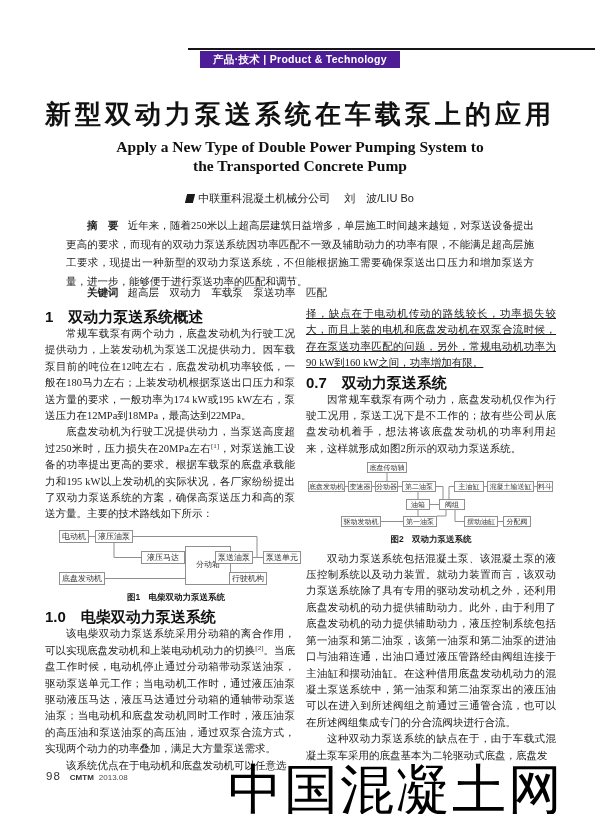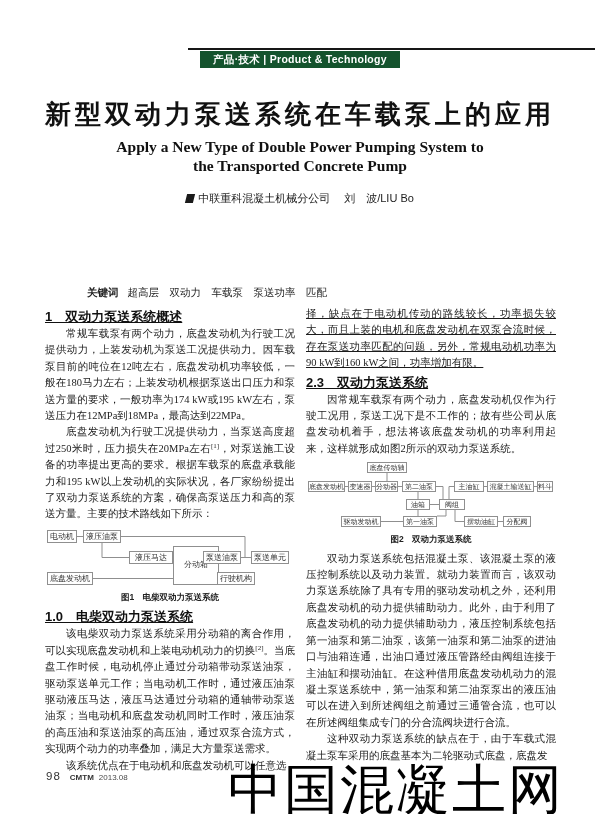--- a/index.html
+++ b/index.html
@@ -7,21 +7,21 @@
     width:600px;height:814px;position:relative;overflow:hidden;
     background:#ffffff;color:#1c1c1c;
     font-family:"Liberation Serif","DejaVu Serif",serif;
   }
   .page{position:absolute;inset:0;}
 
   
   .top-rule{position:absolute;left:188px;top:48px;width:407px;height:2px;background:#161616;}
   .header-bar{
     position:absolute;left:200px;top:51px;width:200px;height:17px;
-    background:#14532d;color:#fff;text-align:center;line-height:17px;
+    background:#4c1d95;color:#fff;text-align:center;line-height:17px;
     font-family:"Liberation Sans","DejaVu Sans",sans-serif;font-size:10.5px;font-weight:bold;letter-spacing:.3px;
   }
 
   
   .title-cn{
     position:absolute;left:0;right:0;top:97px;margin:0;text-align:center;
     font-family:"DejaVu Sans","Liberation Sans",sans-serif;
     font-size:26px;font-weight:bold;letter-spacing:4px;color:#111;
   }
   .title-en{
@@ -54,21 +54,21 @@
   .col{
     position:absolute;top:306px;width:250px;
     font-size:10.5px;line-height:16.4px;text-align:justify;color:#1c1c1c;
   }
   .col-left{left:45px;}
   .col-right{left:306px;}
   .col p{margin:0;text-indent:2em;}
   .col p.cont{text-indent:0;text-decoration:underline;}
   .col h2,.col h3{
     margin:2px 0 1px 0;font-family:"Liberation Sans","DejaVu Sans",sans-serif;
-    font-size:13px;font-weight:bold;line-height:17px;text-indent:0;color:#111;text-decoration:underline;
+    font-size:15px;font-weight:bold;line-height:17px;text-indent:0;color:#111;
   }
   sup{font-size:7px;line-height:0;}
 
   
   .fig{position:relative;margin:5px 0 3px 0;}
   .fig-canvas{position:relative;}
   .fig1 .fig-canvas{height:58px;}
   .fig2 .fig-canvas{height:66px;}
   .fig svg{position:absolute;left:0;top:0;}
   .fbox{
@@ -106,31 +106,34 @@
   <h1 class="title-cn">新型双动力泵送系统在车载泵上的应用</h1>
   <div class="title-en">
     <div>Apply a New Type of Double Power Pumping System to</div>
     <div>the Transported Concrete Pump</div>
   </div>
 
   <div class="byline">
     <span class="byline-icon"></span><span>中联重科混凝土机械分公司</span><span class="byline-author">刘　波/LIU Bo</span>
   </div>
 
+  <div class="abstract">
+    <span class="meta-label">摘　要</span><span>近年来，随着250米以上超高层建筑日益增多，单层施工时间越来越短，对泵送设备提出更高的要求，而现有的双动力泵送系统因功率匹配不一致及辅助动力的功率有限，不能满足超高层施工要求，现提出一种新型的双动力泵送系统，不但能根据施工需要确保泵送出口压力和增加泵送方量，进一步，能够便于进行泵送功率的匹配和调节。</span>
+  </div>
 
   <div class="keywords">
     <span class="meta-label">关键词</span><span>超高层　双动力　车载泵　泵送功率　匹配</span>
   </div>
 
   <div class="col col-left">
     <h2>1　双动力泵送系统概述</h2>
     <p>常规车载泵有两个动力，底盘发动机为行驶工况提供动力，上装发动机为泵送工况提供动力。因车载泵目前的吨位在12吨左右，底盘发动机功率较低，一般在180马力左右；上装发动机根据泵送出口压力和泵送方量的要求，一般功率为174 kW或195 kW左右，泵送压力在12MPa到18MPa，最高达到22MPa。</p>
     <p><span>底盘发动机为行驶工况提供动力，当泵送高度超过250米时，压力损失在20MPa左右</span><sup>[1]</sup><span>，对泵送施工设备的功率提出更高的要求。根据车载泵的底盘承载能力和195 kW以上发动机的实际状况，各厂家纷纷提出了双动力泵送系统的方案，确保高泵送压力和高的泵送方量。主要的技术路线如下所示：</span></p>
 
-    <figure class="fig fig1" style="margin-left:0;margin-right:0;">
+    <figure class="fig fig1" style="margin-left:12px;margin-right:0;">
       <div class="fig-canvas">
         <svg width="250" height="58">
           <polyline points="32,8.5 38,8.5" fill="none" stroke="#8f8f8f" stroke-width="1"></polyline>
           <polyline points="76,8.5 200,8.5 200,29.5" fill="none" stroke="#8f8f8f" stroke-width="1"></polyline>
           <polyline points="57,15 57,29.5 84,29.5" fill="none" stroke="#8f8f8f" stroke-width="1"></polyline>
           <polyline points="122,29.5 128,29.5" fill="none" stroke="#8f8f8f" stroke-width="1"></polyline>
           <polyline points="154,29.5 158,29.5" fill="none" stroke="#8f8f8f" stroke-width="1"></polyline>
           <polyline points="196,29.5 206,29.5" fill="none" stroke="#8f8f8f" stroke-width="1"></polyline>
           <polyline points="48,50.5 128,50.5" fill="none" stroke="#8f8f8f" stroke-width="1"></polyline>
           <polyline points="154,50.5 172,50.5" fill="none" stroke="#8f8f8f" stroke-width="1"></polyline>
@@ -147,21 +150,21 @@
       <figcaption class="fig-caption">图1　电柴双动力泵送系统</figcaption>
     </figure>
 
     <h3>1.0　电柴双动力泵送系统</h3>
     <p><span>该电柴双动力泵送系统采用分动箱的离合作用，可以实现底盘发动机和上装电动机动力的切换</span><sup>[2]</sup><span>。当底盘工作时候，电动机停止通过分动箱带动泵送油泵，驱动泵送单元工作；当电动机工作时，通过液压油泵驱动液压马达，液压马达通过分动箱的通轴带动泵送油泵；当电动机和底盘发动机同时工作时，液压油泵的高压油和泵送油泵的高压油，通过双泵合流方式，实现两个动力的功率叠加，满足大方量泵送需求。</span></p>
     <p>该系统优点在于电动机和底盘发动机可以任意选</p>
   </div>
 
   <div class="col col-right">
     <p class="cont">择，缺点在于电动机传动的路线较长，功率损失较大，而且上装的电机和底盘发动机在双泵合流时候，存在泵送功率匹配的问题，另外，常规电动机功率为90 kW到160 kW之间，功率增加有限。</p>
-    <h3>2.3　双动力泵送系统</h3>
+    <h3>0.7　双动力泵送系统</h3>
     <p>因常规车载泵有两个动力，底盘发动机仅作为行驶工况用，泵送工况下是不工作的；故有些公司从底盘发动机着手，想法将该底盘发动机的功率利用起来，这样就形成如图2所示的双动力泵送系统。</p>
 
     <figure class="fig fig2" style="margin-left:0;margin-right:0;">
       <div class="fig-canvas">
         <svg width="250" height="66">
           <polyline points="81,11 81,19" fill="none" stroke="#8f8f8f" stroke-width="1"></polyline>
           <polyline points="39,24.5 42,24.5" fill="none" stroke="#8f8f8f" stroke-width="1"></polyline>
           <polyline points="66,24.5 69,24.5" fill="none" stroke="#8f8f8f" stroke-width="1"></polyline>
           <polyline points="92,24.5 96,24.5" fill="none" stroke="#8f8f8f" stroke-width="1"></polyline>
           <polyline points="130,24.5 137,24.5 137,37" fill="none" stroke="#8f8f8f" stroke-width="1"></polyline>

